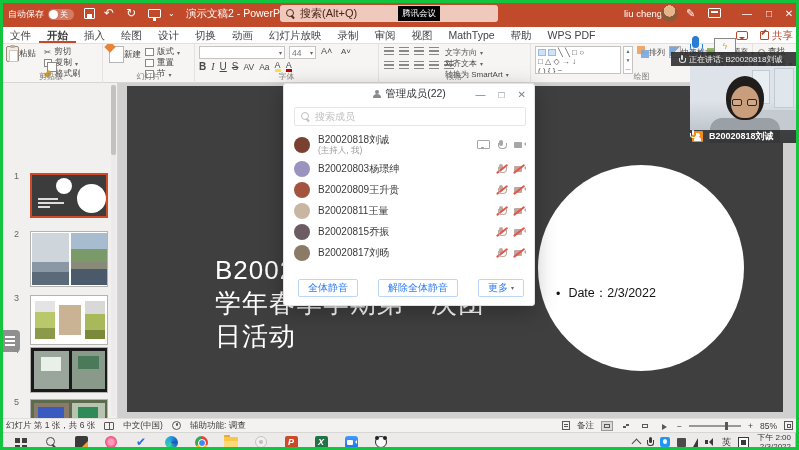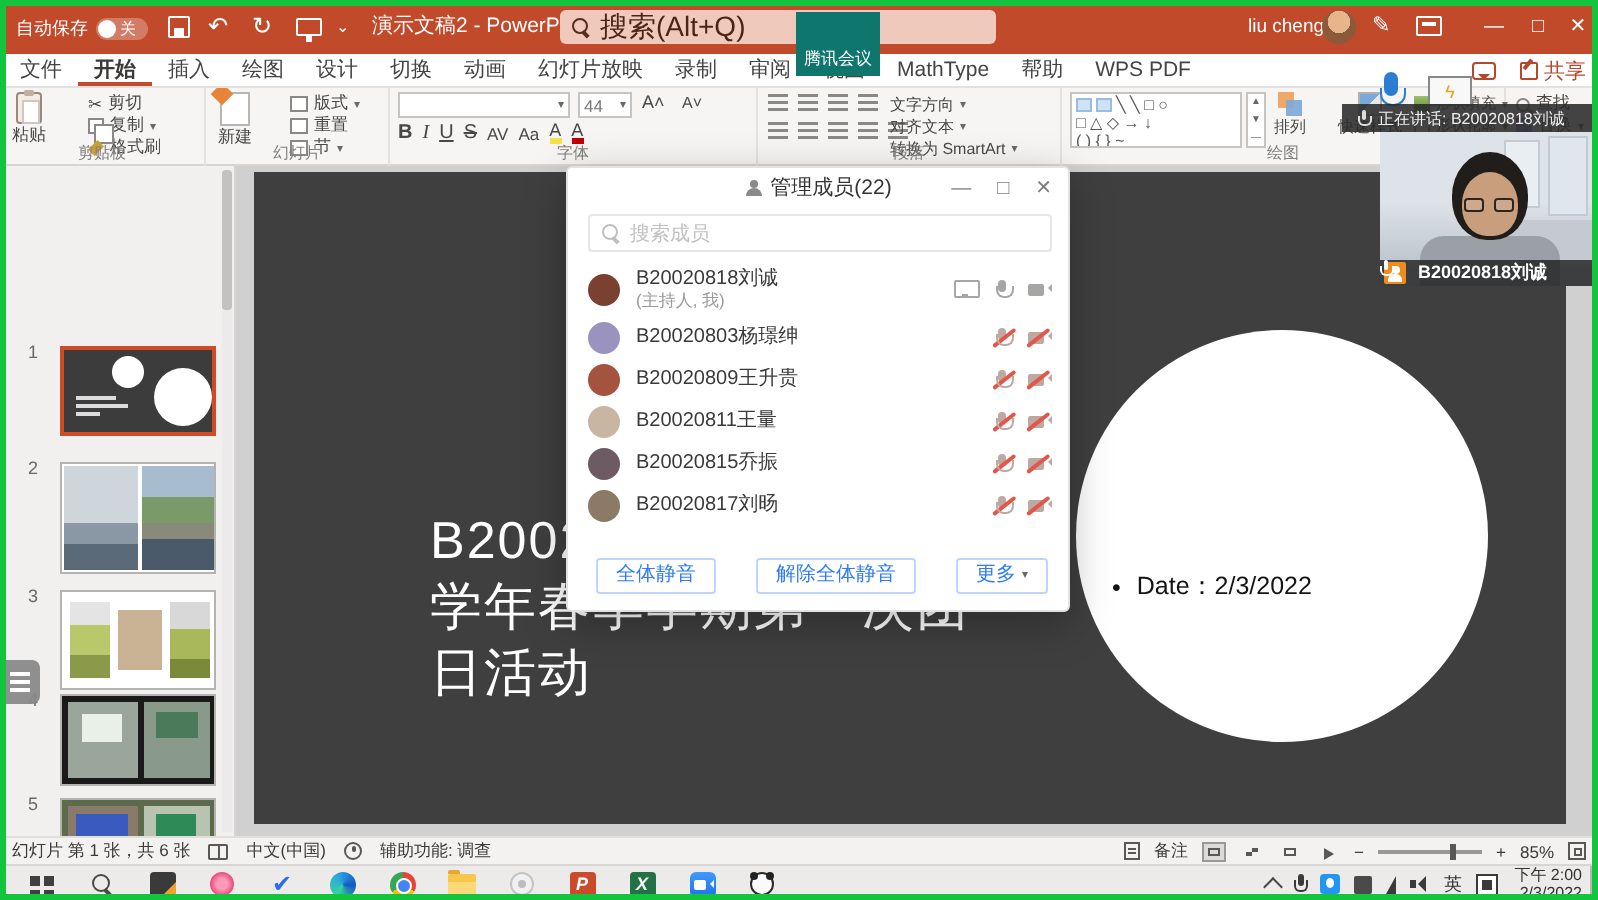--- a/index.html
+++ b/index.html
@@ -23,22 +23,22 @@
 .ic-undo{position:absolute;left:104px;top:0}
 .ic-redo{position:absolute;left:126px;top:0}
 .ic-present{position:absolute;left:148px;top:9px;width:13px;height:9px;border:1.5px solid #fff;border-radius:1px}
 .ic-present:after{content:"";position:absolute;left:3.5px;top:8px;width:3px;height:3px;background:#fff}
 .tb-more{position:absolute;left:168px;top:0;font-size:8px}
 .tb-title{position:absolute;left:186px;top:0;line-height:27px;color:#fff;font-size:10.5px;white-space:nowrap}
 .tb-search{position:absolute;left:280px;top:5px;width:218px;height:17px;background:#f0c9bd;border-radius:3px;display:flex;align-items:center;padding-left:6px;gap:5px}
 .mag{width:9px;height:9px;position:relative;flex:0 0 auto}
 .mag:before{content:"";position:absolute;left:0;top:0;width:6px;height:6px;border:1.5px solid #5a2a1a;border-radius:50%}
 .mag:after{content:"";position:absolute;left:6px;top:6px;width:4px;height:1.5px;background:#5a2a1a;transform:rotate(45deg);transform-origin:0 0}
-.tb-search span{font-size:14px;color:#4a2418}
-.tooltip{position:absolute;left:398px;top:6px;height:25px;padding:16px 4px;background:#0f766e;color:#fff;
+.tb-search span{font-size:11px;color:#4a2418}
+.tooltip{position:absolute;left:398px;top:6px;height:15px;padding:0 4px;background:#000000;color:#fff;
   font-size:8.5px;line-height:15px;z-index:60;white-space:nowrap}
 .tb-user{position:absolute;left:624px;top:0;line-height:27px;color:#fff;font-size:9.5px}
 .tb-avatar{position:absolute;left:661px;top:5px;width:17px;height:17px;border-radius:50%;
   background:radial-gradient(circle at 50% 35%,#e8b48a 0 40%,#8a5a3a 41% 100%)}
 .ic-pen{position:absolute;left:686px;top:0;font-size:11px}
 .ic-ribopt{position:absolute;left:708px;top:8px;width:13px;height:10px;border:1.5px solid #fff;border-radius:1px}
 .ic-ribopt:after{content:"";position:absolute;left:2px;top:2px;width:7px;height:2px;background:#fff}
 .wbtn{position:absolute;top:0;width:20px;height:27px;color:#fff;font-size:10px;display:flex;align-items:center;justify-content:center}
 
 
@@ -51,21 +51,21 @@
 .ic-comment:after{content:"";position:absolute;left:2px;bottom:-4px;border:3px solid transparent;border-top-color:#b7472a}
 .share-btn{display:flex;align-items:center;gap:3px;color:#b7472a;font-size:10.5px}
 .ic-share{width:9px;height:9px;border:1.5px solid #b7472a;border-radius:1px;position:relative}
 .ic-share:after{content:"";position:absolute;left:2px;top:-3px;width:1.5px;height:6px;background:#b7472a;transform:rotate(40deg)}
 
 
 .ribbon{position:absolute;left:0;top:44px;width:799px;height:39px;background:#f6f5f3;border-bottom:1px solid #d8d6d4;display:flex;z-index:8}
 .rgroup{position:relative;height:39px;border-right:1px solid #e4e2e0}
 .g1{width:103px}.g2{width:92px}.g3{width:184px}.g4{width:152px}.g5{width:222px}.g6{width:46px}
 .glabel{position:absolute;bottom:1px;width:100%;text-align:center;font-size:8px;color:#82807e}
-.rbig{position:absolute;display:flex;flex-direction:column;align-items:center;font-size:8.5px;color:#4a4846}
+.rbig{position:absolute;display:flex;flex-direction:row;align-items:center;font-size:8.5px;color:#4a4846}
 .rs{display:flex;align-items:center;gap:3px;font-size:8.5px;color:#4a4846;height:10px;white-space:nowrap}
 .rcol{position:absolute;display:flex;flex-direction:column;gap:1px}
 .caret{font-size:6px;color:#6a6866}
 .ic-paste{width:13px;height:16px;border:1px solid #9a8878;background:#f3ece4;border-radius:2px;position:relative}
 .ic-paste:before{content:"";position:absolute;left:3px;top:-2px;width:5px;height:3px;background:#c0b0a0;border-radius:1px}
 .ic-paste:after{content:"";position:absolute;left:2px;top:3px;width:7px;height:10px;background:#fff;border:1px solid #d0c8c0}
 .ic-copy{width:8px;height:8px;border:1px solid #8a8886;position:relative;background:#fff}
 .ic-copy:after{content:"";position:absolute;left:2px;top:2px;width:8px;height:8px;border:1px solid #8a8886;background:#fff}
 .ic-brush{width:8px;height:8px;background:#c8a038;clip-path:polygon(0 60%,60% 0,100% 40%,40% 100%)}
 .ic-newslide{width:15px;height:17px;background:#fff;border:1px solid #b8b6b4;position:relative}

